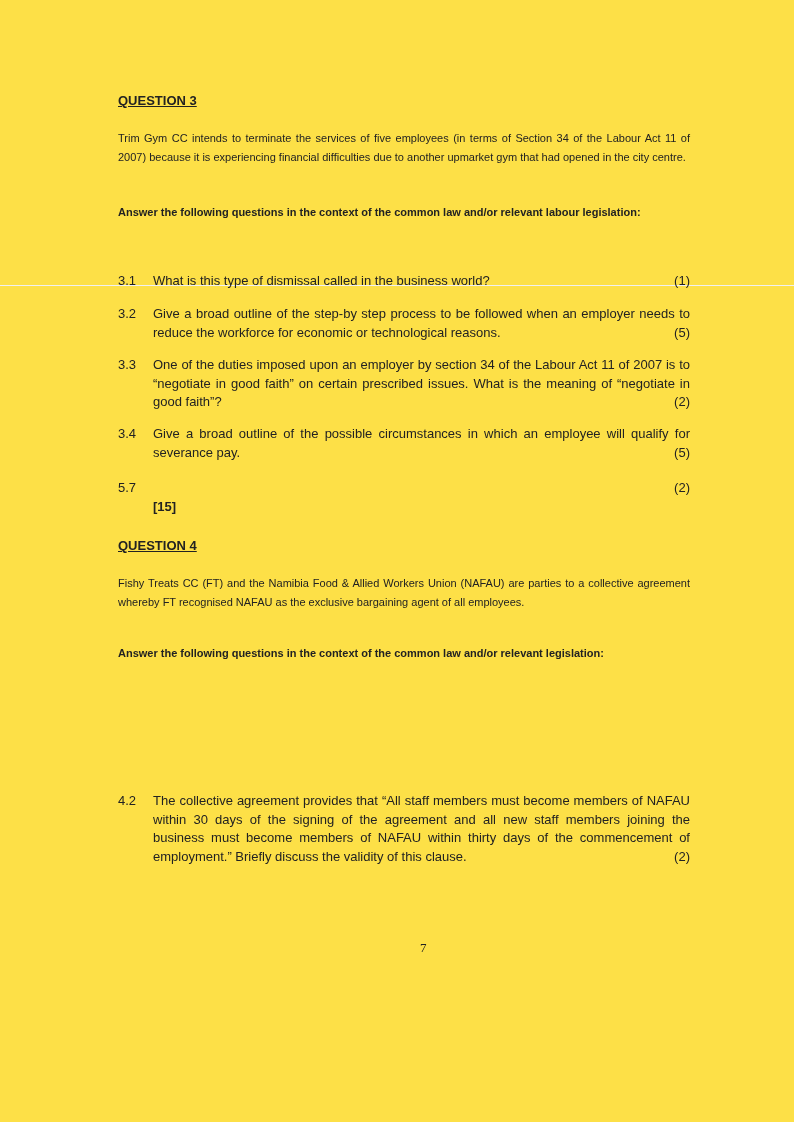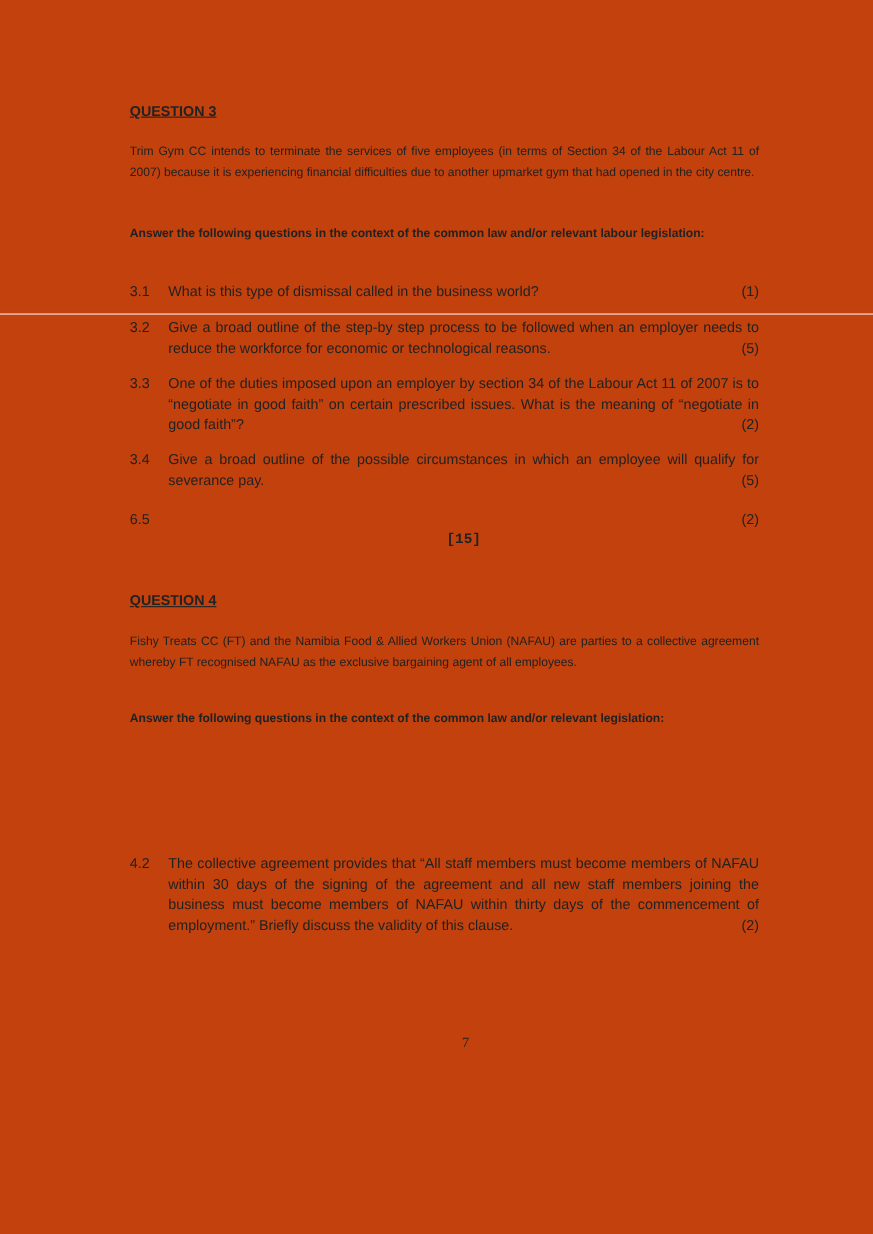--- a/index.html
+++ b/index.html
@@ -1,28 +1,28 @@
 <!DOCTYPE html>
 <html><head>
 <meta charset="utf-8">
 <style>
   html, body { margin:0; padding:0; background:#ffffff; }
   body { width:794px; height:1122px; position:relative; overflow:hidden;
          font-family:"Liberation Sans", sans-serif; color:#222; font-size:13px; }
-  .page { position:absolute; left:0; top:0; width:794px; height:1122px; background:#c2410c; }
+  .page { position:absolute; left:0; top:0; width:794px; height:1122px; background:#fde047; }
   .scanline { position:absolute; left:0; top:285px; width:794px; height:1px; background:#f0f0f0; }
   .h { position:absolute; left:118px; font-weight:bold; text-decoration:underline; font-size:13px; }
   .para { position:absolute; left:118px; width:572px; line-height:18.5px; text-align:justify; font-size:11px; }
   .bold { font-weight:bold; }
-  .q { position:absolute; left:118px; width:572px; font-size:13px; line-height:18.5px; }
+  .q { position:absolute; left:118px; width:572px; font-size:13px; line-height:18.5px;margin-top:16px; }
   .q .num { position:absolute; left:0; top:0; width:34px; }
   .q .txt { margin-left:35px; text-align:justify; display:block; }
   .q .mark { float:right; }
   .markline { text-align:right; }
-  .total { text-align:center; font-weight:bold;font-family:Liberation Mono, monospace; }
+  .total { text-align:left; font-weight:bold; }
   .pageno { position:absolute; left:420px; top:940px; font-family:"Liberation Serif", serif; font-size:13px; }
 </style>
 </head>
 <body>
 
 <div class="page">
   <div class="scanline"></div>
 
   <div class="h" style="top:93px;">QUESTION 3</div>
   <div class="para" style="top:129px;">Trim Gym CC intends to terminate the services of five employees (in terms of Section 34 of the Labour Act 11 of 2007) because it is experiencing financial difficulties due to another upmarket gym that had opened in the city centre.</div>
@@ -42,21 +42,21 @@
     <span class="num">3.3</span>
     <span class="txt"><span>One of the duties imposed upon an employer by section 34 of the Labour Act 11 of 2007 is to “negotiate in good faith” on certain prescribed issues. What is the meaning of “negotiate in good faith”?</span><span class="mark">(2)</span></span>
   </div>
 
   <div class="q" style="top:409px;">
     <span class="num">3.4</span>
     <span class="txt"><span>Give a broad outline of the possible circumstances in which an employee will qualify for severance pay.</span><span class="mark">(5)</span></span>
   </div>
 
   <div class="q" style="top:463px;">
-    <span class="num">6.5</span>
+    <span class="num">5.7</span>
     <span class="txt">
       <div class="markline">(2)</div>
       <div class="total">[15]</div>
     </span>
   </div>
 
   <div class="h" style="top:538px;">QUESTION 4</div>
   <div class="para" style="top:574px;">Fishy Treats CC (FT) and the Namibia Food &amp; Allied Workers Union (NAFAU) are parties to a collective agreement whereby FT recognised NAFAU as the exclusive bargaining agent of all employees.</div>
   <div class="para bold" style="top:644px;">Answer the following questions in the context of the common law and/or relevant legislation:</div>
 

